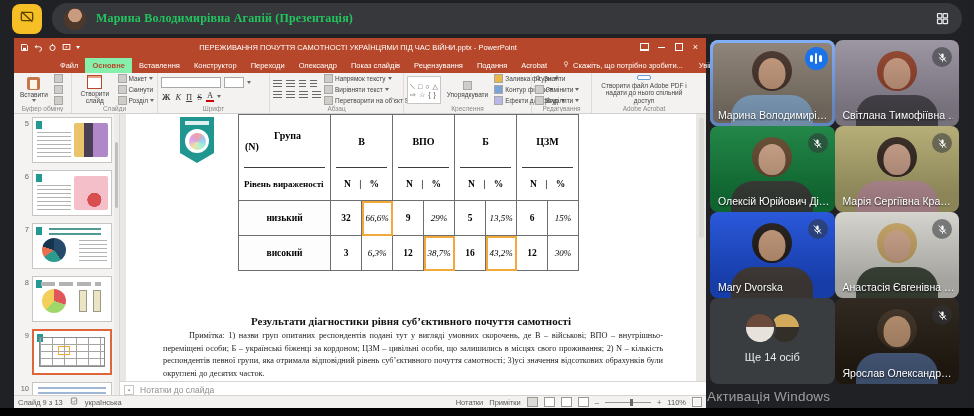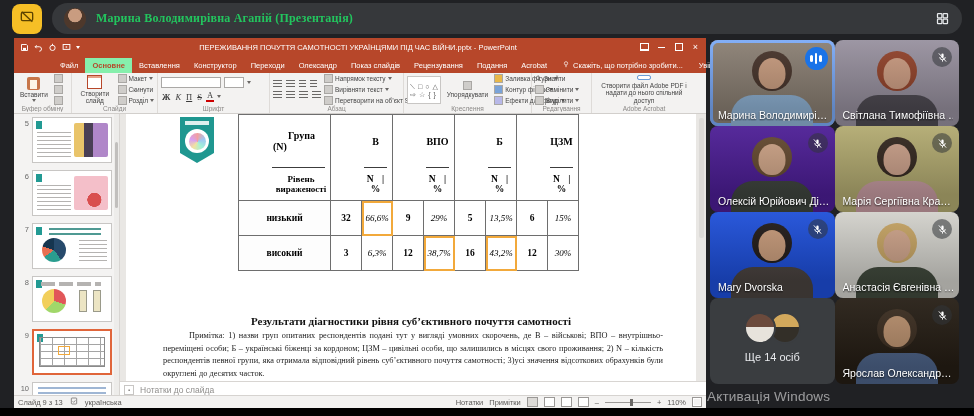--- a/index.html
+++ b/index.html
@@ -98,21 +98,21 @@
   .canvas{height:267px;background:#e9e7e4;position:relative;flex:0 0 auto;}
   .slide{position:absolute;left:6px;right:10px;top:0;bottom:0;background:#fff;font-family:"Liberation Serif",serif;}
   .cscroll{position:absolute;right:2px;top:4px;width:5px;height:120px;background:#dcdad7;border-radius:2px;}
   .emblem{position:absolute;left:54px;top:3px;width:34px;height:46px;background:#1f9790;clip-path:polygon(0 0,100% 0,100% 78%,50% 100%,0 78%);}
   .emblem .eline{position:absolute;left:5px;top:4px;right:5px;height:4px;background:rgba(255,255,255,.85);}
   .emblem .ecirc{position:absolute;left:50%;top:12px;transform:translateX(-50%);width:24px;height:24px;border-radius:50%;background:#fff;display:flex;align-items:center;justify-content:center;}
   .emblem .eflower{width:17px;height:17px;border-radius:50%;background:conic-gradient(#f2a0a0,#a0c8f2,#a0f2d8,#f2e2a0,#d8a0f2,#f2a0a0);}
   
   table.rt{position:absolute;left:112px;top:0;border-collapse:collapse;table-layout:fixed;width:340px;}
   .rt th,.rt td{border:1px solid #6e6e6e;padding:0;box-sizing:border-box;}
-  .rt th{height:86px;vertical-align:top;background:#fff;font-weight:700;padding-left:28px;}
+  .rt th{height:86px;vertical-align:top;background:#fff;font-weight:700;}
   .rt .hwrap{display:flex;flex-direction:column;height:100%;}
   .rt .htop{flex:1;display:flex;flex-direction:column;align-items:center;justify-content:center;font-size:10px;}
   .rt .htop.corner{align-items:flex-start;padding-left:6px;}
   .rt .htop.corner .l1{align-self:center;}
   .rt .hline{border-top:1.5px solid #3c3c3c;margin:0 5px;}
   .rt .hbot{height:32px;display:flex;align-items:center;justify-content:center;font-size:9.5px;word-spacing:6px;}
   .rt .hbot.corner{justify-content:flex-start;padding-left:5px;font-size:9px;line-height:1.15;word-spacing:0;text-align:center;}
   .rt td{height:35px;text-align:center;font-size:9.5px;}
   .rt td.rlabel{font-weight:700;background:#fdfdfd;}
   .rt td.nval{font-weight:600;}
@@ -644,21 +644,21 @@
           <g fill="none" stroke="#fff" stroke-width="2">
             <rect x="9.5" y="3.5" width="5" height="10" rx="2.5" fill="#fff" stroke="none"></rect>
             <path d="M6 11a6 6 0 0 0 12 0"></path>
             <line x1="12" y1="17" x2="12" y2="21"></line>
             <line x1="4" y1="3" x2="20" y2="21"></line>
           </g>
         </svg>
       </span>
       <div class="pname">Світлана Тимофіївна …</div>
     </div>
-    <div class="tile" style="background: #4c1d95; text-align: right;">
+    <div class="tile" style="background: #15803d; text-align: right;">
       <div class="person">
         <span class="hair" style="background:#64492f"></span>
         <span class="head" style="background:#cda386"></span>
         <span class="torso" style="background:#3e443e"></span>
       </div>
       <div class="shade"></div>
       <span class="micoff">
         <svg width="11" height="11" viewBox="0 0 24 24">
           <g fill="none" stroke="#fff" stroke-width="2">
             <rect x="9.5" y="3.5" width="5" height="10" rx="2.5" fill="#fff" stroke="none"></rect>

